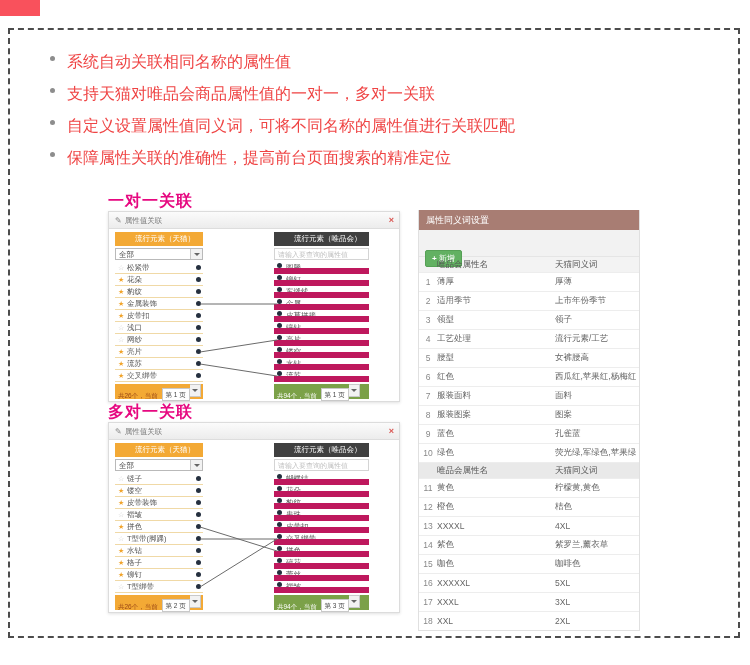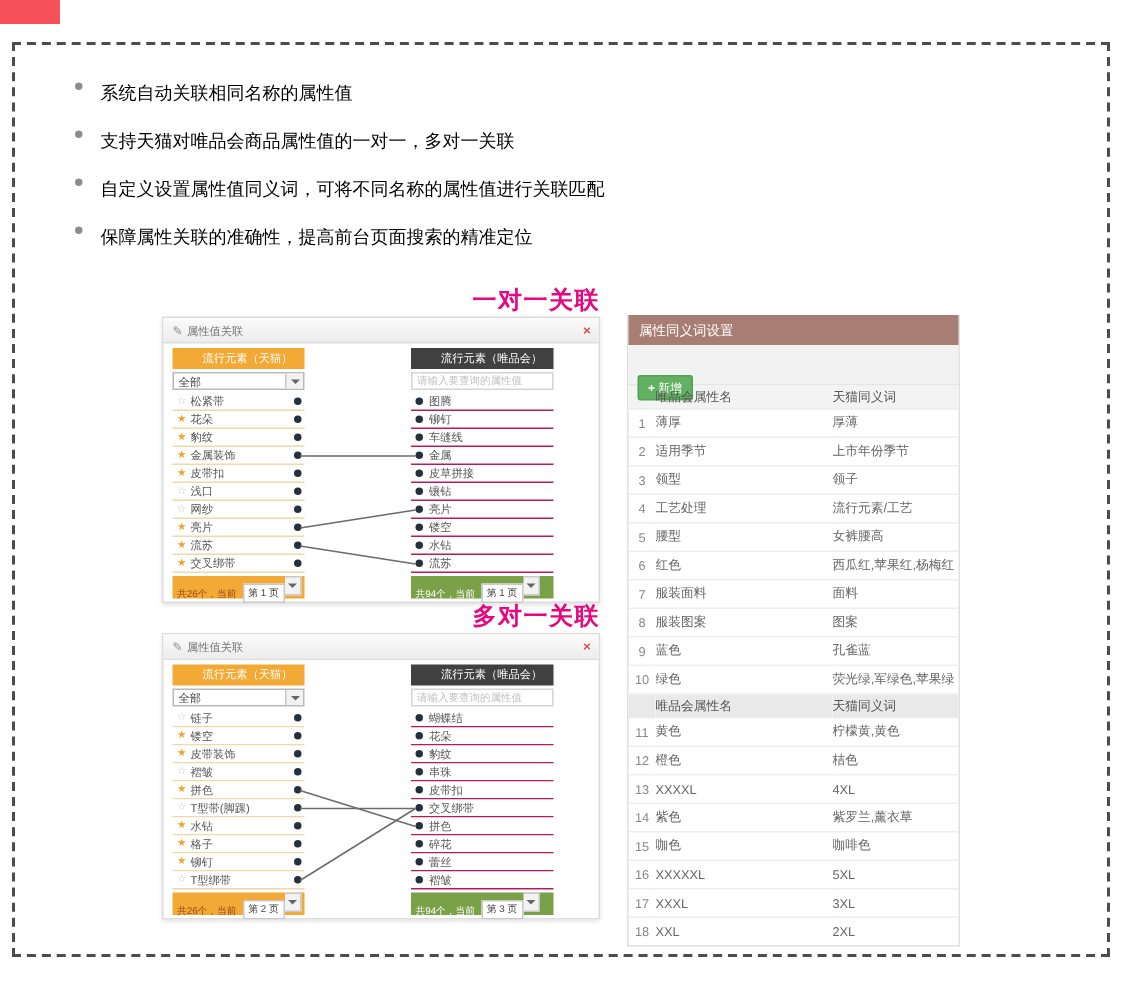--- a/index.html
+++ b/index.html
@@ -6,45 +6,45 @@
   body{
     width:750px;height:665px;position:relative;background:#ffffff;
     font-family:"Liberation Sans","DejaVu Sans",sans-serif;overflow:hidden;
   }
   
   .red-block{position:absolute;left:0;top:0;width:40px;height:16px;background:#f9515c;}
   
   .frame{position:absolute;left:8px;top:28px;width:732px;height:610px;border:2px dashed #4c4c4c;box-sizing:border-box;}
   
   .bullets{position:absolute;left:50px;top:46px;margin:0;padding:0;list-style:none;}
-  .bullets li{height:32px;line-height:32px;font-size:12px;color:#000000;white-space:nowrap;}
+  .bullets li{height:32px;line-height:32px;font-size:16px;color:#ef4444;white-space:nowrap;}
   .bullet-dot{display:inline-block;width:5px;height:5px;border-radius:50%;background:#8d8d8d;margin-right:12px;vertical-align:6px;}
   
   .shot{position:absolute;width:292px;}
-  .shot-title{height:19px;line-height:17px;text-align:right;font-size:16px;font-weight:bold;color:#e60880;letter-spacing:1px;}
+  .shot-title{height:19px;line-height:17px;text-align:left;font-size:16px;font-weight:bold;color:#e60880;letter-spacing:1px;}
   
   .dialog{position:relative;width:292px;background:#fff;border:1px solid #dcdcdc;box-shadow:0 1px 3px rgba(0,0,0,.12);box-sizing:border-box;}
   .dlg-title{height:17px;line-height:17px;background:linear-gradient(#fbfbfb,#ececec);border-bottom:1px solid #ddd;position:relative;font-size:7.5px;color:#777;padding-left:6px;box-sizing:border-box;}
   .dlg-title .edit-ic{color:#8a8a8a;margin-right:3px;font-size:8px;}
   .dlg-close{position:absolute;right:5px;top:0;color:#d9534f;font-weight:bold;font-size:9px;cursor:pointer;line-height:17px;}
   .dlg-body{position:relative;height:172px;}
   .panel{position:absolute;top:3px;}
   .panel-left{left:6px;width:88px;}
   .panel-right{left:165px;width:95px;}
   .p-header{height:14px;line-height:14px;font-size:7.5px;color:#fff;padding-left:20px;white-space:nowrap;overflow:hidden;box-sizing:border-box;}
   .p-header.orange{background:#f3a935;}
   .p-header.green{background:#404040;}
   .filter-select{position:relative;margin:2px 0;height:12px;line-height:12px;background:#fff;border:1px solid #b9b9b9;font-size:7.5px;color:#444;padding-left:3px;box-sizing:border-box;}
   .sel-caret{position:absolute;right:0;top:0;width:11px;height:100%;border-left:1px solid #c9c9c9;background:#f2f2f2;}
   .sel-caret:after{content:"";position:absolute;left:3px;top:4px;border:3px solid transparent;border-top-color:#666;}
   .search-input{margin:2px 0;width:100%;height:12px;line-height:12px;background:#fff;border:1px solid #d4d4d4;font-size:7px;color:#c0c0c0;padding-left:3px;box-sizing:border-box;white-space:nowrap;overflow:hidden;}
   .lv-rows{}
   .lv-row{position:relative;height:12px;line-height:11px;background:#fff;font-size:7.5px;color:#555;white-space:nowrap;overflow:hidden;box-sizing:border-box;}
   .panel-left .lv-row{border-bottom:1px solid #f0d9a6;padding-left:3px;}
-  .panel-right .lv-row{border-bottom:1px solid #be185d;padding-left:12px;}
+  .panel-right .lv-row{border-bottom:6px solid #be185d;padding-left:12px;}
   .star{display:inline-block;width:9px;font-size:7px;vertical-align:top;}
   .star.filled{color:#f1a42b;}
   .star.outline{color:#c9c9c9;}
   .dot{position:absolute;top:50%;width:5px;height:5px;margin-top:-2.5px;border-radius:50%;background:#25303f;}
   .panel-left .dot{right:2px;}
   .panel-right .dot{left:3px;}
   .p-footer{position:relative;margin-top:2px;height:15px;line-height:15px;font-size:6.5px;white-space:nowrap;padding-left:3px;box-sizing:border-box;}
   .p-footer.orange{background:#f3a935;color:#9b4715;}
   .p-footer.green{background:#7ba148;color:#ffffff;}
   .page-box{display:inline-block;height:11px;line-height:11px;background:#fff;border:1px solid #c9c9c9;color:#444;padding:0 3px;margin-left:2px;vertical-align:1px;}

